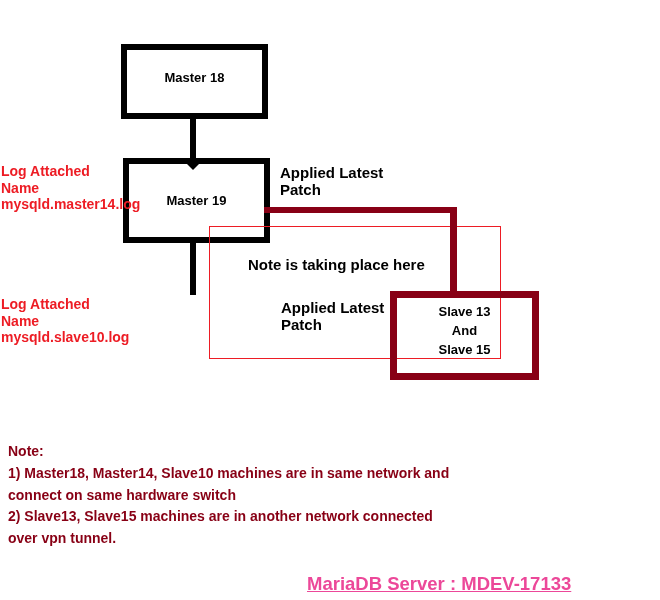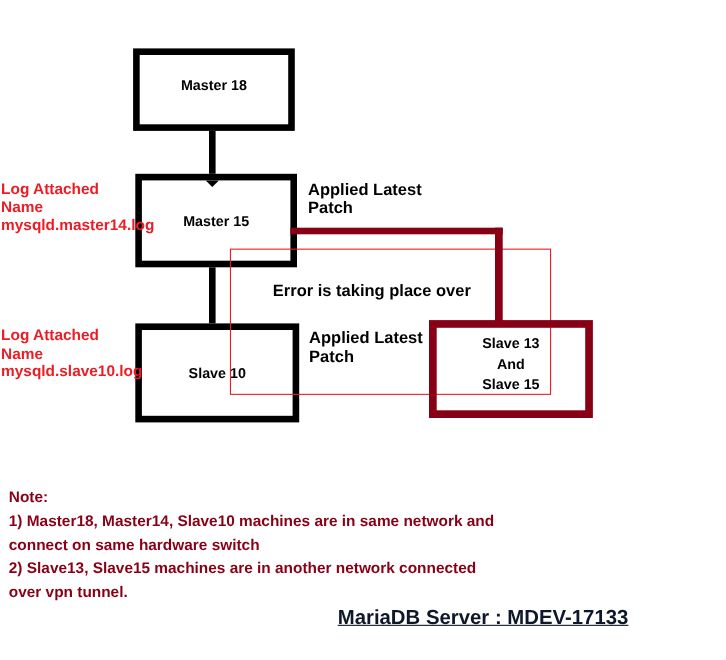--- a/index.html
+++ b/index.html
@@ -119,24 +119,24 @@
     width: 640px;
     font-weight: bold;
     font-size: 14px;
     line-height: 21.8px;
     color: #880015;
   }
 
   
   #jira-link {
     position: absolute;
-    left: 307px; top: 528px;
+    left: 307px; top: 551px;
     font-weight: bold;
     font-size: 18.5px;
-    color: #0f172a;
+    color: #ec4899;
     text-decoration: underline;
     cursor: pointer;
   }
 </style>
 </head>
 <body>
 
 <div id="canvas">
 
   <div id="conn-m18-m14" class="vline-black"></div>
@@ -145,34 +145,31 @@
 
   <div id="error-rect"></div>
 
   <div id="maroon-h"></div>
   <div id="maroon-v"></div>
 
   <div id="box-master18" class="node">
     <span>Master 18</span>
   </div>
   <div id="box-master14" class="node">
-    <span>Master 15</span>
-  </div>
-  <div id="box-slave10" class="node">
-    <span>Slave 10</span>
+    <span>Master 19</span>
   </div>
   <div id="box-slaves" class="node">
     <span class="preline">Slave 13
 And
 Slave 15</span>
   </div>
 
   <div id="applied-top" class="black-note preline">Applied Latest
 Patch</div>
-  <div id="error-text" class="black-note">Error is taking place over</div>
+  <div id="error-text" class="black-note">Note is taking place here</div>
   <div id="applied-bottom" class="black-note preline">Applied Latest
 Patch</div>
 
   <div id="log-master14" class="red-label preline">Log Attached
 Name
 mysqld.master14.log</div>
   <div id="log-slave10" class="red-label preline">Log Attached
 Name
 mysqld.slave10.log</div>
 

